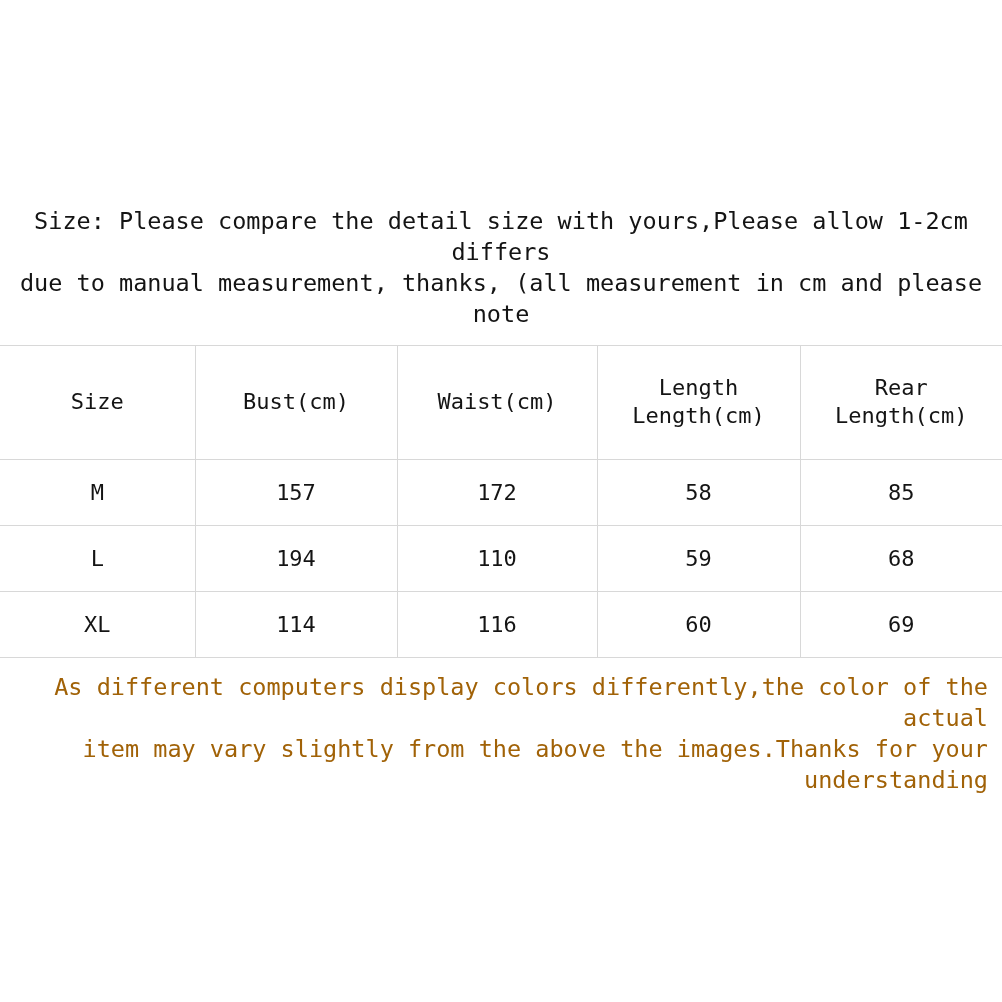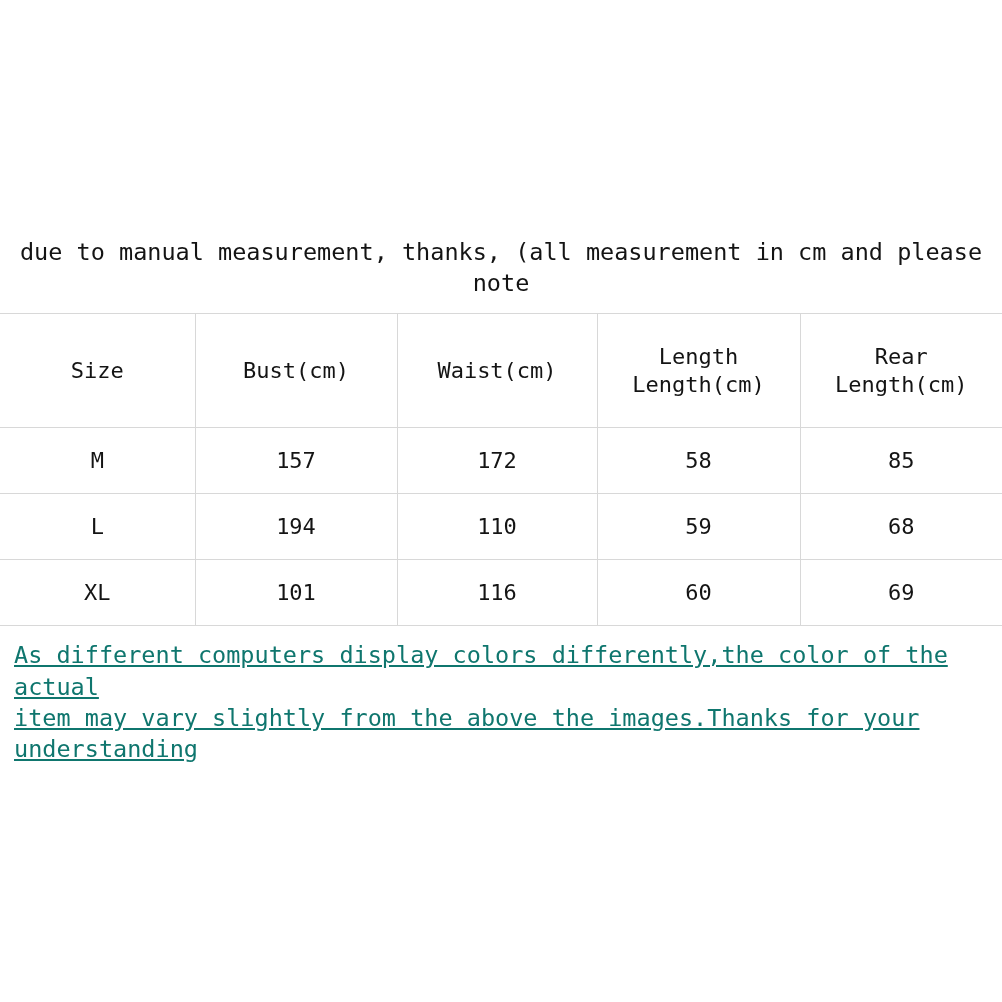--- a/index.html
+++ b/index.html
@@ -67,35 +67,35 @@
     border-right: none;
   }
   .col-size { width: 195px; }
   .col-bust { width: 202px; }
   .col-waist { width: 200px; }
   .col-front { width: 203px; }
   .col-rear { width: 202px; }
   .note-bottom {
     font-size: 23.5px;
     line-height: 1.32;
-    text-align: left;
+    text-align: right;
     padding: 14px 14px 0 14px;
     box-sizing: border-box;
-    color: #0f766e;
-    text-decoration: underline;
+    color: #a16207;
   }
   .nowrap-line { display: block; }
 </style>
 </head>
 <body>
 
 <div class="sheet">
   <div class="content">
 
     <div class="note-top">
+      <span class="nowrap-line">Size: Please compare the detail size with yours,Please allow 1-2cm differs</span>
       <span class="nowrap-line">due to manual measurement, thanks, (all measurement in cm and please note</span>
     </div>
 
     <table class="size-table">
       <colgroup>
         <col class="col-size">
         <col class="col-bust">
         <col class="col-waist">
         <col class="col-front">
         <col class="col-rear">
@@ -122,21 +122,21 @@
         </tr>
         <tr class="data-row">
           <td>L</td>
           <td>194</td>
           <td>110</td>
           <td>59</td>
           <td>68</td>
         </tr>
         <tr class="data-row">
           <td>XL</td>
-          <td>101</td>
+          <td>114</td>
           <td>116</td>
           <td>60</td>
           <td>69</td>
         </tr>
       </tbody>
     </table>
 
     <div class="note-bottom">
       <span class="nowrap-line">As different computers display colors differently,the color of the actual</span>
       <span class="nowrap-line">item may vary slightly from the above the images.Thanks for your</span>

